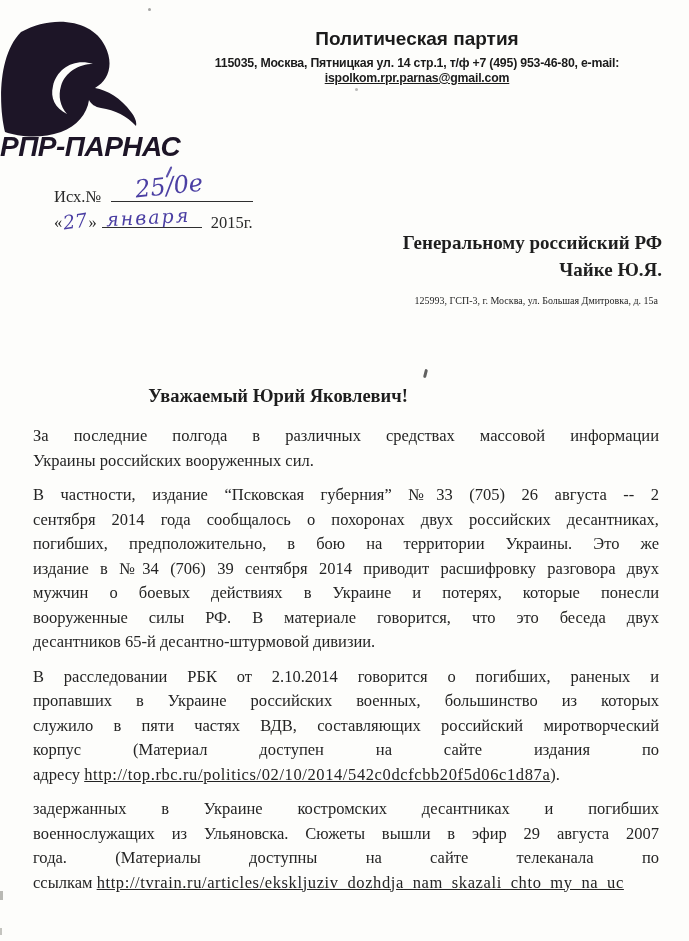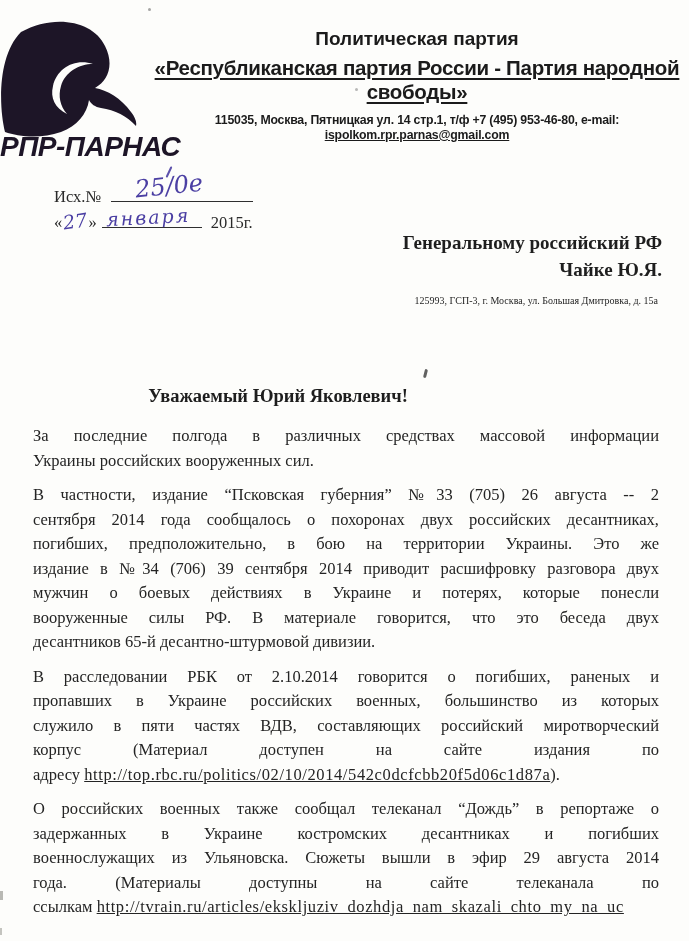--- a/index.html
+++ b/index.html
@@ -92,21 +92,20 @@
     <path fill="#fdfdfb" d="M 58 66
       C 62 48 80 38 98 44
       C 84 44 70 52 66 66
       C 63 76 65 86 72 94
       C 60 88 55 78 58 66 Z"></path>
   </svg>
   <div class="logo-text">РПР-ПАРНАС</div>
 
   <div class="head">
     <div class="org-type">Политическая партия</div>
-    <div class="org-name">«Республиканская партия России - Партия народной свободы»</div>
     <div class="contacts"><span>115035, Москва, Пятницкая ул. 14 стр.1, т/ф +7 (495) 953-46-80, e-mail: </span><span class="email">ispolkom.rpr.parnas@gmail.com</span></div>
   </div>
 
   <div class="ref">
     <div class="ref-row">
       <span>Исх.№</span><span class="blank blank-num"><span class="hw hw-num">25/0е</span></span>
     </div>
     <div class="ref-row">
       <span>«</span><span class="hw hw-day">27</span><span>»</span><span class="blank blank-month"><span class="hw hw-month">января</span></span><span class="year">2015г.</span>
     </div>
@@ -135,23 +134,22 @@
         <div class="line last">десантников 65-й десантно-штурмовой дивизии.</div>
       </div>
       <div class="para">
         <div class="line">В расследовании РБК от 2.10.2014 говорится о погибших, раненых и</div>
         <div class="line">пропавших в Украине российских военных, большинство из которых</div>
         <div class="line">служило в пяти частях ВДВ, составляющих российский миротворческий</div>
         <div class="line">корпус (Материал доступен на сайте издания по</div>
         <div class="line last">адресу <span class="url">http://top.rbc.ru/politics/02/10/2014/542c0dcfcbb20f5d06c1d87a</span>).</div>
       </div>
       <div class="para">
-        <div class="line">О российских военных также сообщал телеканал “Дождь” в репортаже о</div>
         <div class="line">задержанных в Украине костромских десантниках и погибших</div>
-        <div class="line">военнослужащих из Ульяновска. Сюжеты вышли в эфир 29 августа 2014</div>
+        <div class="line">военнослужащих из Ульяновска. Сюжеты вышли в эфир 29 августа 2007</div>
         <div class="line">года. (Материалы доступны на сайте телеканала по</div>
         <div class="line last">ссылкам <span class="url">http://tvrain.ru/articles/ekskljuziv_dozhdja_nam_skazali_chto_my_na_uc</span></div>
       </div>
     </div>
 
   <div class="artifact artifact-comma"></div>
   <div class="artifact speck-1"></div>
   <div class="artifact speck-2"></div>
   <div class="artifact pen-tick"></div>
   <div class="artifact edge-mark-1"></div>

